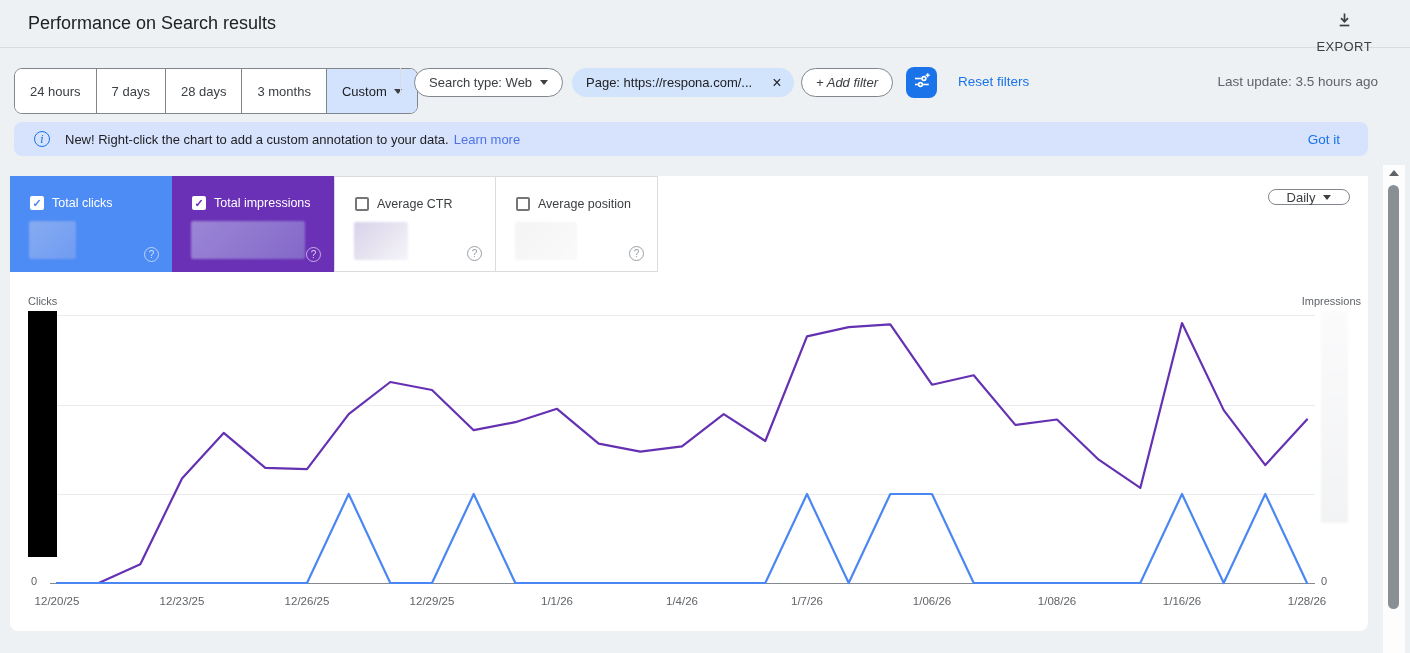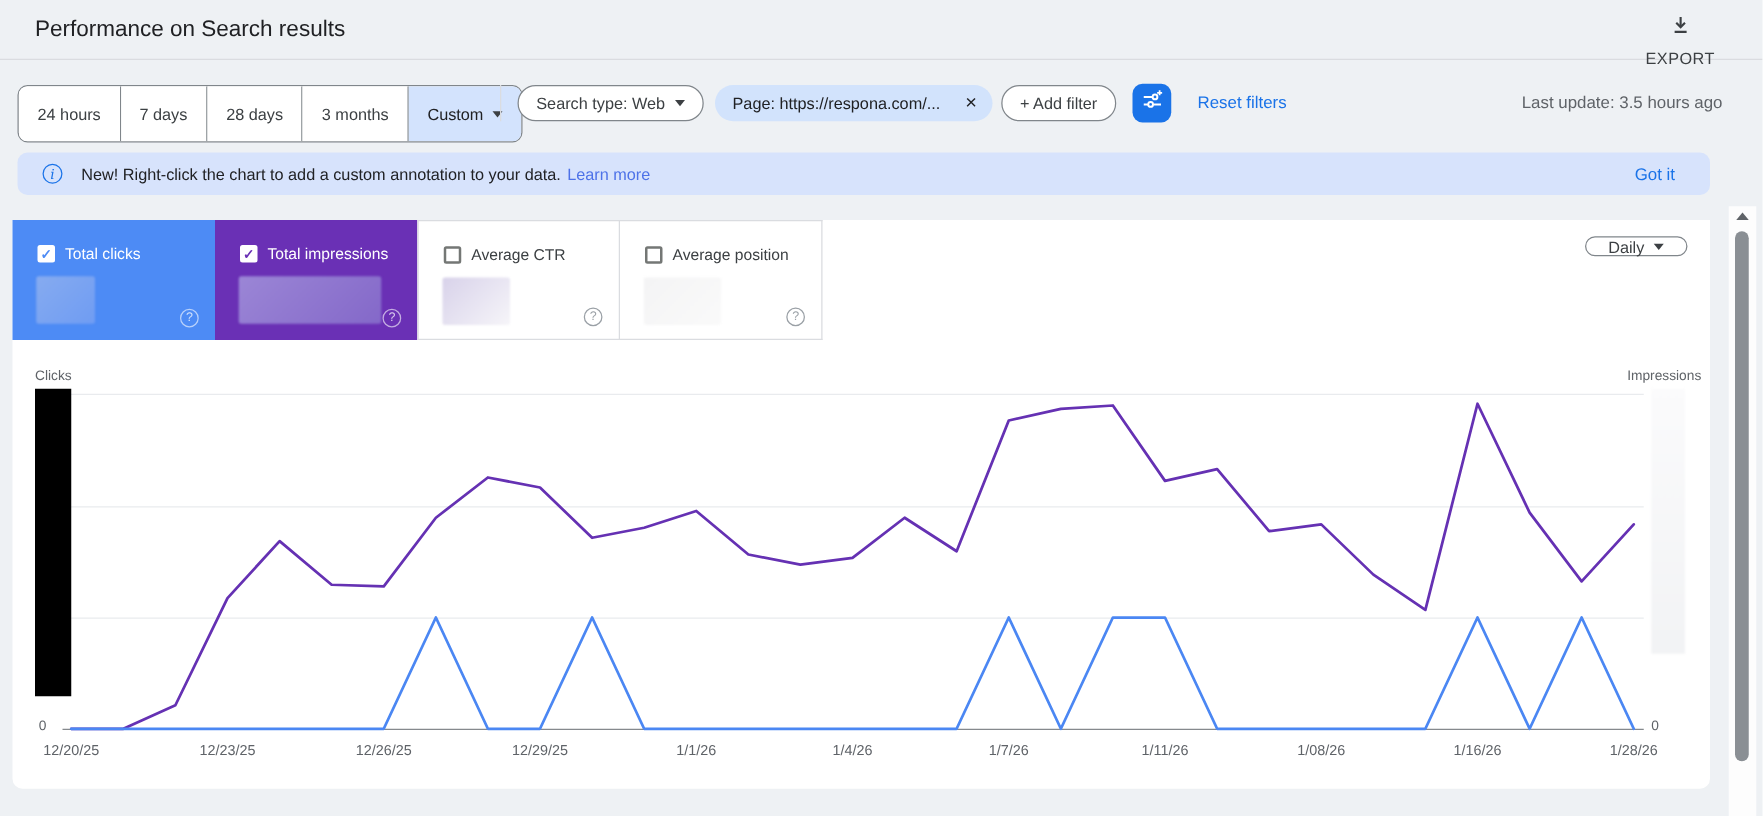--- a/index.html
+++ b/index.html
@@ -120,21 +120,21 @@
   <div class="pill" style="left:414px;">
     <span>Search type: Web</span>
     <span class="caret"></span>
   </div>
 
   <div class="chip" style="left:572px;">
     <span>Page: https://respona.com/...</span>
     <span class="x">×</span>
   </div>
 
-  <div class="pill" style="left:801px;">
+  <div class="pill" style="left:801px;font-style:italic;">
     <span>+  Add filter</span>
   </div>
 
   <div class="filter-fab">
     <span>
       <svg width="18" height="18" viewBox="0 0 18 18">
         <path d="M2 6.5h7" stroke="#fff" stroke-width="1.6" fill="none"></path>
         <circle cx="11" cy="6.5" r="1.9" stroke="#fff" stroke-width="1.6" fill="none"></circle>
         <path d="M2 12.5h3.5" stroke="#fff" stroke-width="1.6" fill="none"></path>
         <circle cx="7.5" cy="12.5" r="1.9" stroke="#fff" stroke-width="1.6" fill="none"></circle>
@@ -216,21 +216,21 @@
   <div class="zero-lab" style="left:1311px;">0</div>
 
   <div class="x-ticks">
       <span class="x-tick" style="left: 47px;">12/20/25</span>
       <span class="x-tick" style="left: 172px;">12/23/25</span>
       <span class="x-tick" style="left: 297px;">12/26/25</span>
       <span class="x-tick" style="left: 422px;">12/29/25</span>
       <span class="x-tick" style="left: 547px;">1/1/26</span>
       <span class="x-tick" style="left: 672px;">1/4/26</span>
       <span class="x-tick" style="left: 797px;">1/7/26</span>
-      <span class="x-tick" style="left: 922px;">1/11/26</span>
+      <span class="x-tick" style="left: 922px;">1/06/26</span>
       <span class="x-tick" style="left: 1047px;">1/08/26</span>
       <span class="x-tick" style="left: 1172px;">1/16/26</span>
       <span class="x-tick" style="left: 1297px;">1/28/26</span>
     </div>
 </div>
 
 <div class="scrollbar-track">
   <div class="scroll-up"></div>
   <div class="scroll-thumb"></div>
 </div>

